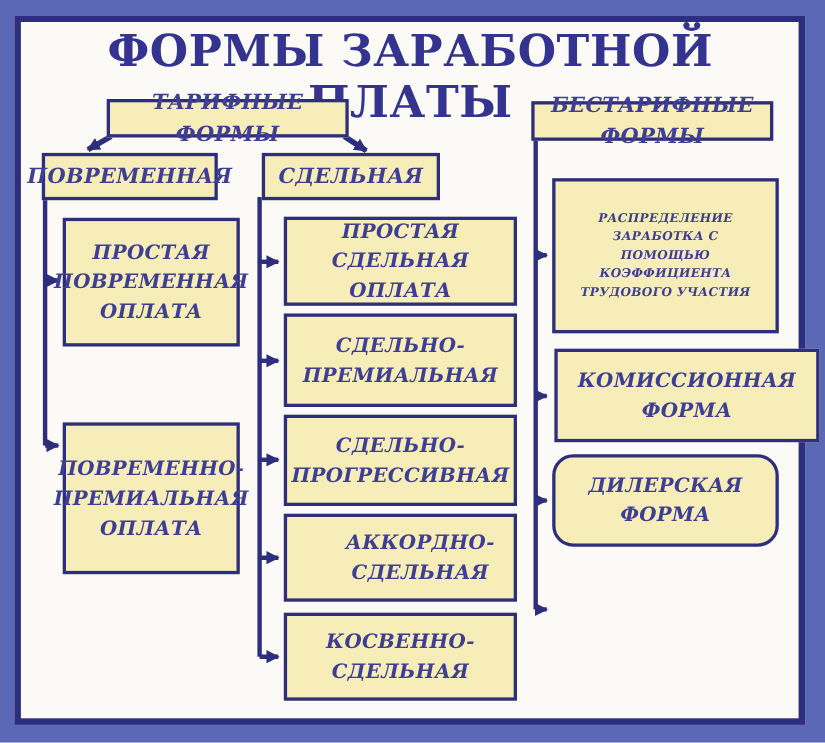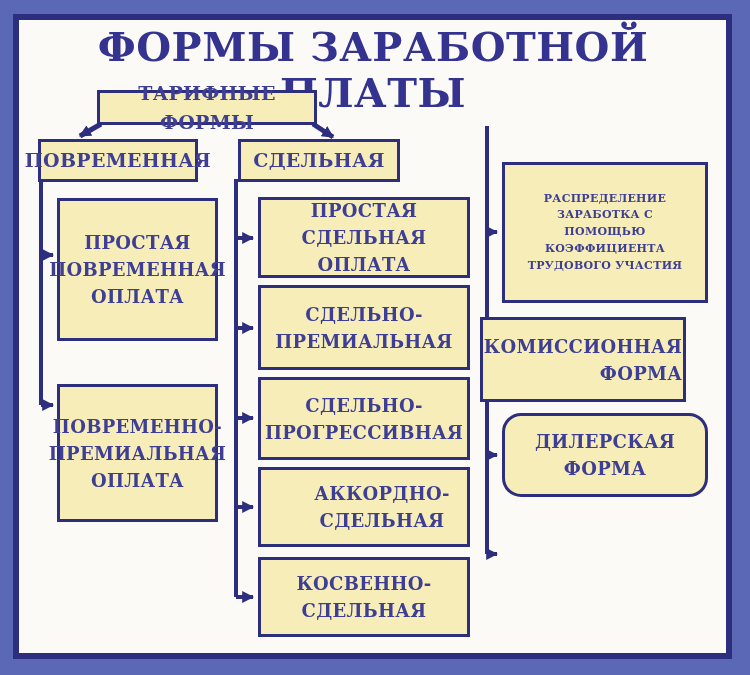--- a/index.html
+++ b/index.html
@@ -30,21 +30,21 @@
   }
   .connectors{position:absolute;left:0;top:0;}
   .connectors .c{stroke:var(--line);stroke-width:4;fill:none;}
   .connectors .diag{stroke-width:5;}
   .box{
     position:absolute;box-sizing:border-box;
     background:var(--box-fill);border:3px solid var(--box-border);
     color:var(--box-text);
     display:flex;align-items:center;justify-content:center;
     text-align:center;white-space:pre-line;
-    font-weight:bold;font-size:18px;line-height:1.5;letter-spacing:0.3px;
+    font-weight:bold;font-size:18px;line-height:1.5;letter-spacing:0.3px;font-style:italic;
   }
   .box.hdr{font-size:19px;}
   .box.dense{font-size:11px;line-height:1.52;}
 </style>
 </head>
 <body>
 
 <div class="stage">
 
   <div class="panel"></div>
@@ -73,25 +73,26 @@
     <line class="c" x1="236" y1="597" x2="253" y2="597" marker-end="url(#arrow)"></line>
 
     <path class="c" d="M487,126 L487,554"></path>
     <line class="c" x1="487" y1="232" x2="497" y2="232" marker-end="url(#arrow)"></line>
     <line class="c" x1="487" y1="360" x2="497" y2="360" marker-end="url(#arrow)"></line>
     <line class="c" x1="487" y1="455" x2="497" y2="455" marker-end="url(#arrow)"></line>
     <line class="c" x1="487" y1="554" x2="497" y2="554" marker-end="url(#arrow)"></line>
   </svg>
 
   <div class="box hdr" style="left:97px;top:90px;width:220px;height:35px;">ТАРИФНЫЕ ФОРМЫ</div>
+  <div class="box hdr" style="left:483px;top:92px;width:220px;height:36px;">БЕСТАРИФНЫЕ ФОРМЫ</div>
 
   <div class="box hdr" style="left:38px;top:139px;width:160px;height:43px;">ПОВРЕМЕННАЯ</div>
   <div class="box hdr" style="left:238px;top:139px;width:162px;height:43px;">СДЕЛЬНАЯ</div>
 
-  <div class="box" style="left:57px;top:198px;width:161px;height:143px;">ПРОСТАЯ
+  <div class="box" style="left:57px;top:198px;width:161px;height:117px;">ПРОСТАЯ
 ПОВРЕМЕННАЯ
 ОПЛАТА</div>
   <div class="box" style="left:57px;top:348px;width:161px;height:138px;margin-top:36px;">ПОВРЕМЕННО-
 ПРЕМИАЛЬНАЯ
 ОПЛАТА</div>
 
   <div class="box" style="left:258px;top:197px;width:212px;height:81px;">ПРОСТАЯ СДЕЛЬНАЯ
 ОПЛАТА</div>
   <div class="box" style="left:258px;top:285px;width:212px;height:85px;">СДЕЛЬНО-
 ПРЕМИАЛЬНАЯ</div>
@@ -100,18 +101,18 @@
   <div class="box" style="left:258px;top:467px;width:212px;height:80px;padding-left:36px;">АККОРДНО-
 СДЕЛЬНАЯ</div>
   <div class="box" style="left:258px;top:557px;width:212px;height:80px;">КОСВЕННО-
 СДЕЛЬНАЯ</div>
 
   <div class="box dense" style="left:502px;top:162px;width:206px;height:141px;">РАСПРЕДЕЛЕНИЕ
 ЗАРАБОТКА С
 ПОМОЩЬЮ
 КОЭФФИЦИЕНТА
 ТРУДОВОГО УЧАСТИЯ</div>
-  <div class="box" style="left:480px;top:317px;width:206px;height:85px;text-align:right;">КОМИССИОННАЯ
+  <div class="box" style="left:504px;top:317px;width:241px;height:85px;">КОМИССИОННАЯ
 ФОРМА</div>
   <div class="box" style="left:502px;top:413px;width:206px;height:84px;border-radius:19px;">ДИЛЕРСКАЯ
 ФОРМА</div>
 
 </div>
 
 </body></html>

